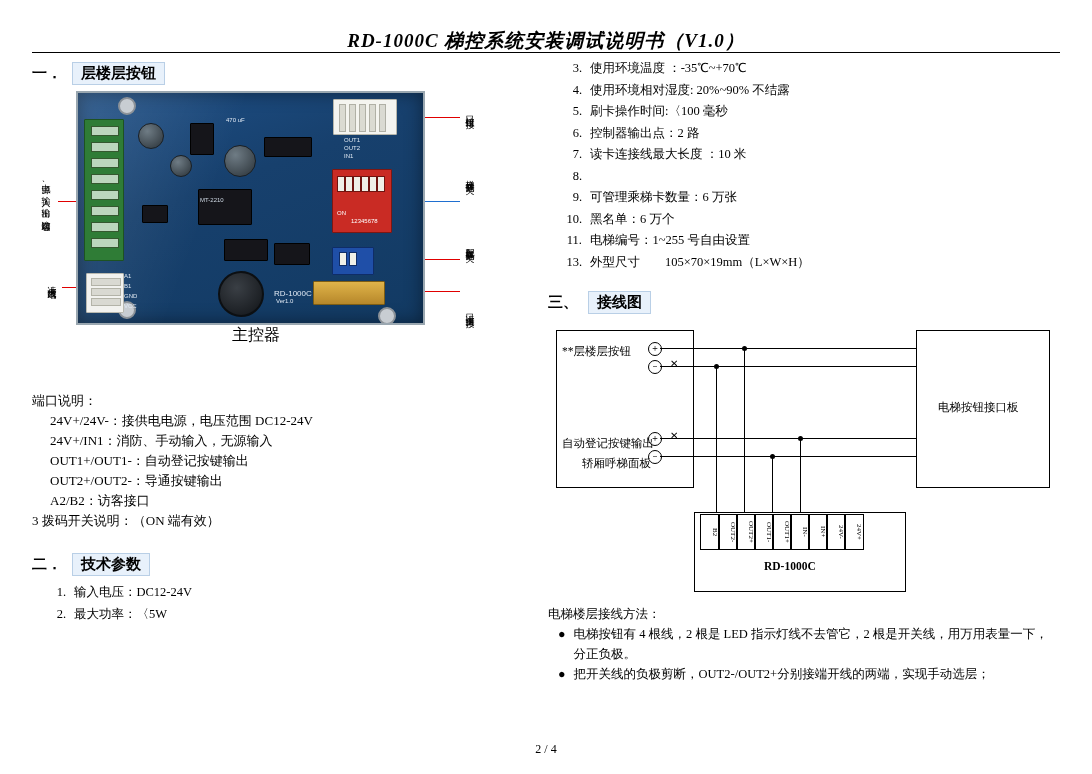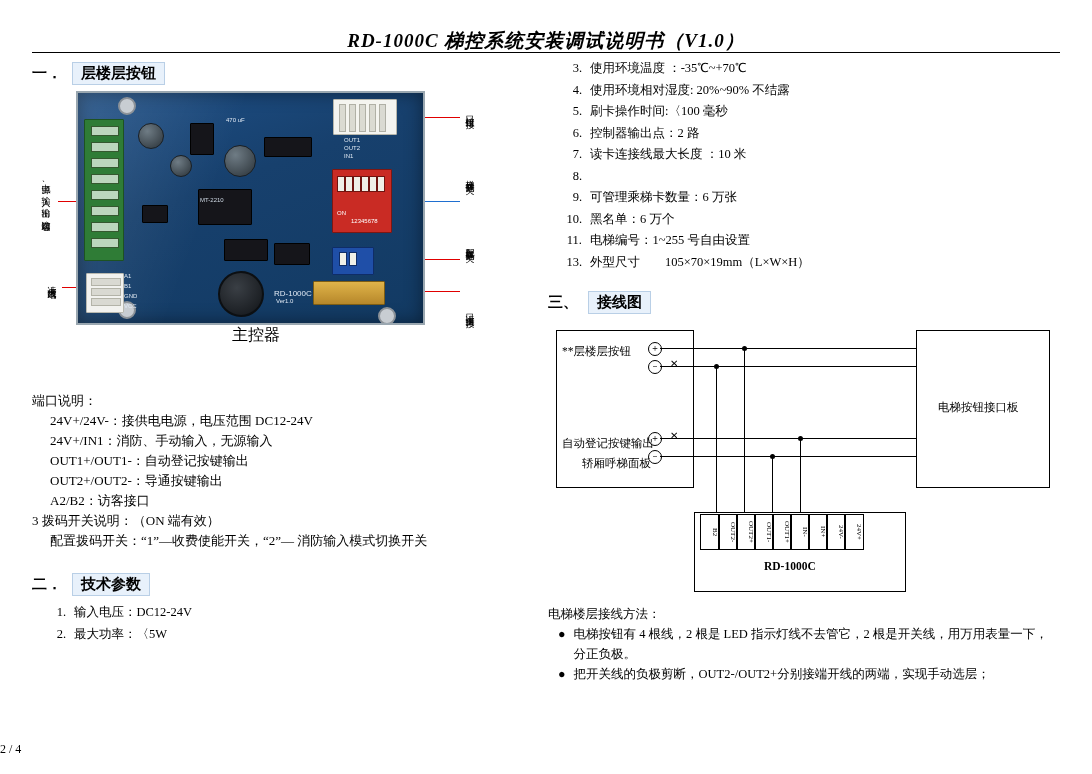--- a/index.html
+++ b/index.html
@@ -80,21 +80,21 @@
   .wlabel{position:absolute;font-size:11.5px;}
   .wline{position:absolute;background:#000;}
   .dot{position:absolute;width:5px;height:5px;background:#000;border-radius:50%;}
   .term-circ{position:absolute;width:12px;height:12px;border:1px solid #000;border-radius:50%;font-size:9px;line-height:10px;text-align:center;}
   .rd-box{position:absolute;border:1px solid #000;}
   .rd-pin{position:absolute;border-left:1px solid #000;border-right:1px solid #000;border-bottom:1px solid #000;border-top:1px solid #000;font-size:7px;writing-mode:vertical-rl;text-orientation:mixed;text-align:center;}
   .notes{font-size:12.5px;line-height:20px;}
   .notes .hd{font-weight:normal;}
   .bullet{display:flex;gap:8px;padding-left:10px;}
   .bullet .b{flex:none;}
-  .footer{position:absolute;left:0;top:742px;width:1092px;font-size:12px;}
+  .footer{position:absolute;left:0;top:742px;width:1092px;text-align:center;font-size:12px;}
 </style>
 </head>
 <body>
 
 <div class="page">
 
   <div class="doc-title">RD-1000C 梯控系统安装调试说明书（V1.0）</div>
   <div class="rule"></div>
 
   <div class="col-left">
@@ -199,21 +199,20 @@
     </div>
 
     <div class="body-text">
       <div>端口说明：</div>
       <div class="ind1">24V+/24V-：接供电电源，电压范围 DC12-24V</div>
       <div class="ind1">24V+/IN1：消防、手动输入，无源输入</div>
       <div class="ind1">OUT1+/OUT1-：自动登记按键输出</div>
       <div class="ind1">OUT2+/OUT2-：导通按键输出</div>
       <div class="ind1">A2/B2：访客接口</div>
       <div>3 拨码开关说明：（ON 端有效）</div>
-      <div class="ind1">配置拨码开关：“1”—收费使能开关，“2”— 消防输入模式切换开关</div>
     </div>
 
     <div class="sec-head" style="margin-top:22px;">
       <span class="sec-num">二．</span>
       <span class="sec-label">技术参数</span>
     </div>
 
     <div class="right-list" style="margin-top:6px;">
       <div class="row">
           <span class="n">1.</span>

